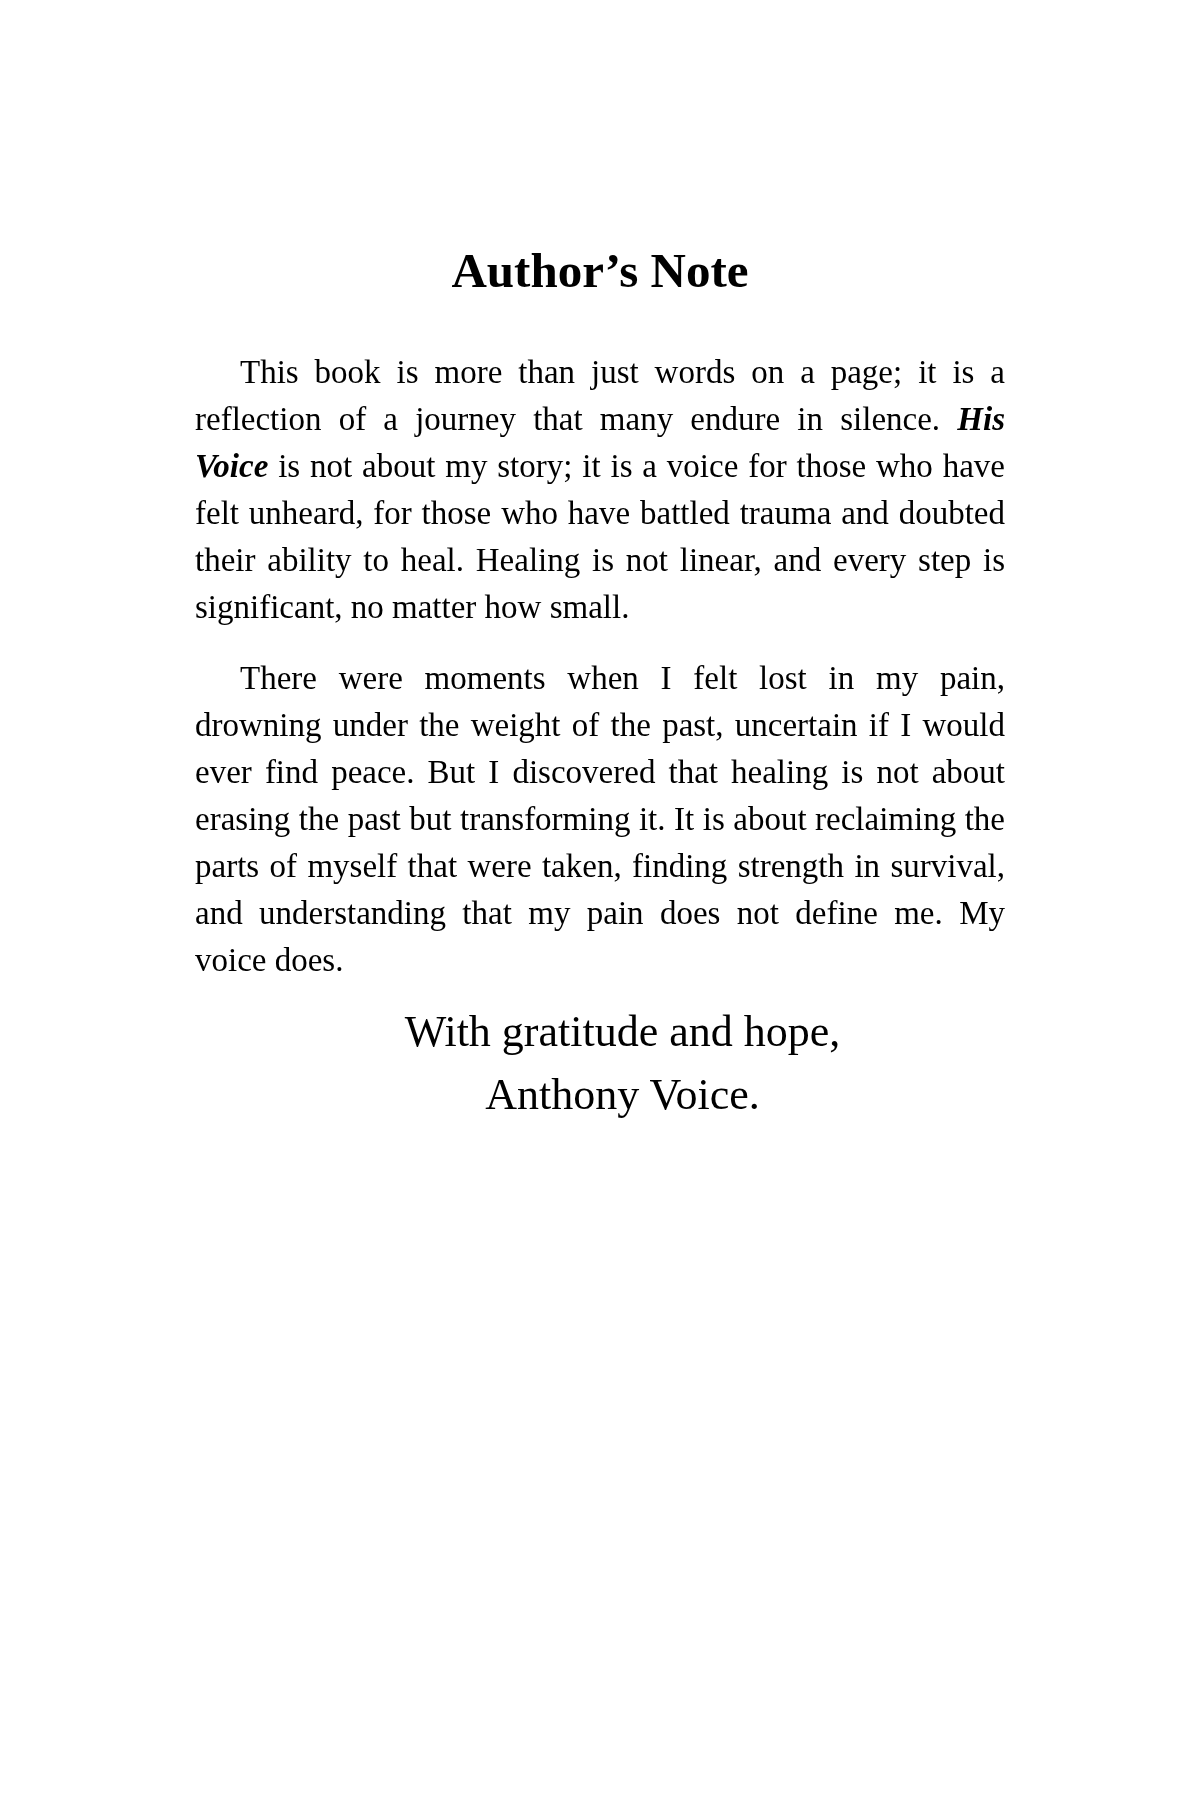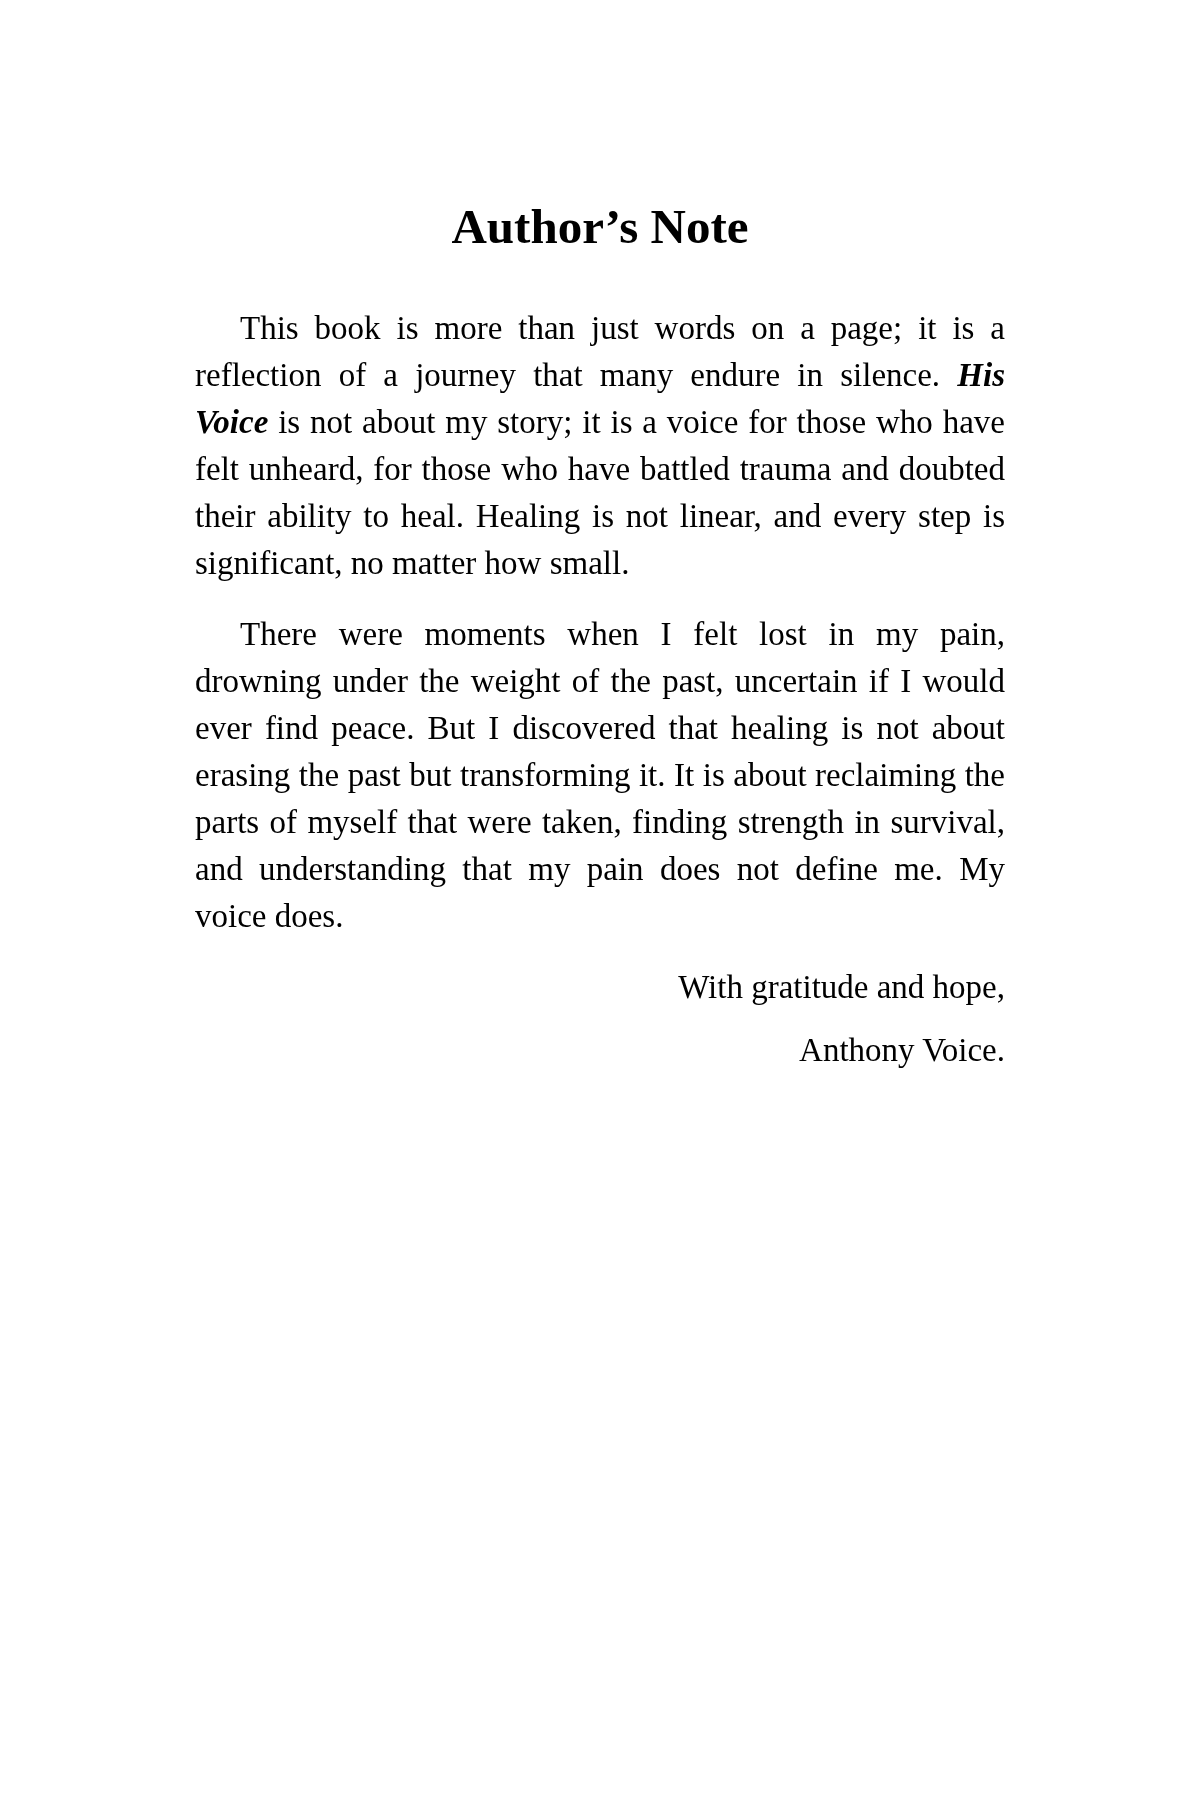--- a/index.html
+++ b/index.html
@@ -8,20 +8,21 @@
     background: #ffffff;
   }
   .page {
     position: relative;
     width: 1200px;
     height: 1344px;
     background: #ffffff;
     color: #000000;
     font-family: "Liberation Serif", serif;
     overflow: hidden;
+    margin-top: 44px;
   }
   .page-title {
     margin: 0 0 54px 0;
     padding-top: 202px;
     font-size: 49px;
     line-height: 1;
     font-weight: bold;
     text-align: center;
     color: #000000;
   }
@@ -36,23 +37,23 @@
     text-align: justify;
     text-indent: 45px;
     word-spacing: normal;
   }
   .para em {
     font-style: italic;
     font-weight: bold;
   }
   .closing {
     margin: 0 0 16px 0;
-    font-size: 33px;
+    font-size: 44px;
     line-height: 47px;
-    text-align: right;
+    text-align: center;
     text-indent: 45px;
   }
   .folio {
     position: absolute;
     left: 0;
     right: 0;
     top: 1662px;
     text-align: center;
     font-size: 33px;
     line-height: 47px;

